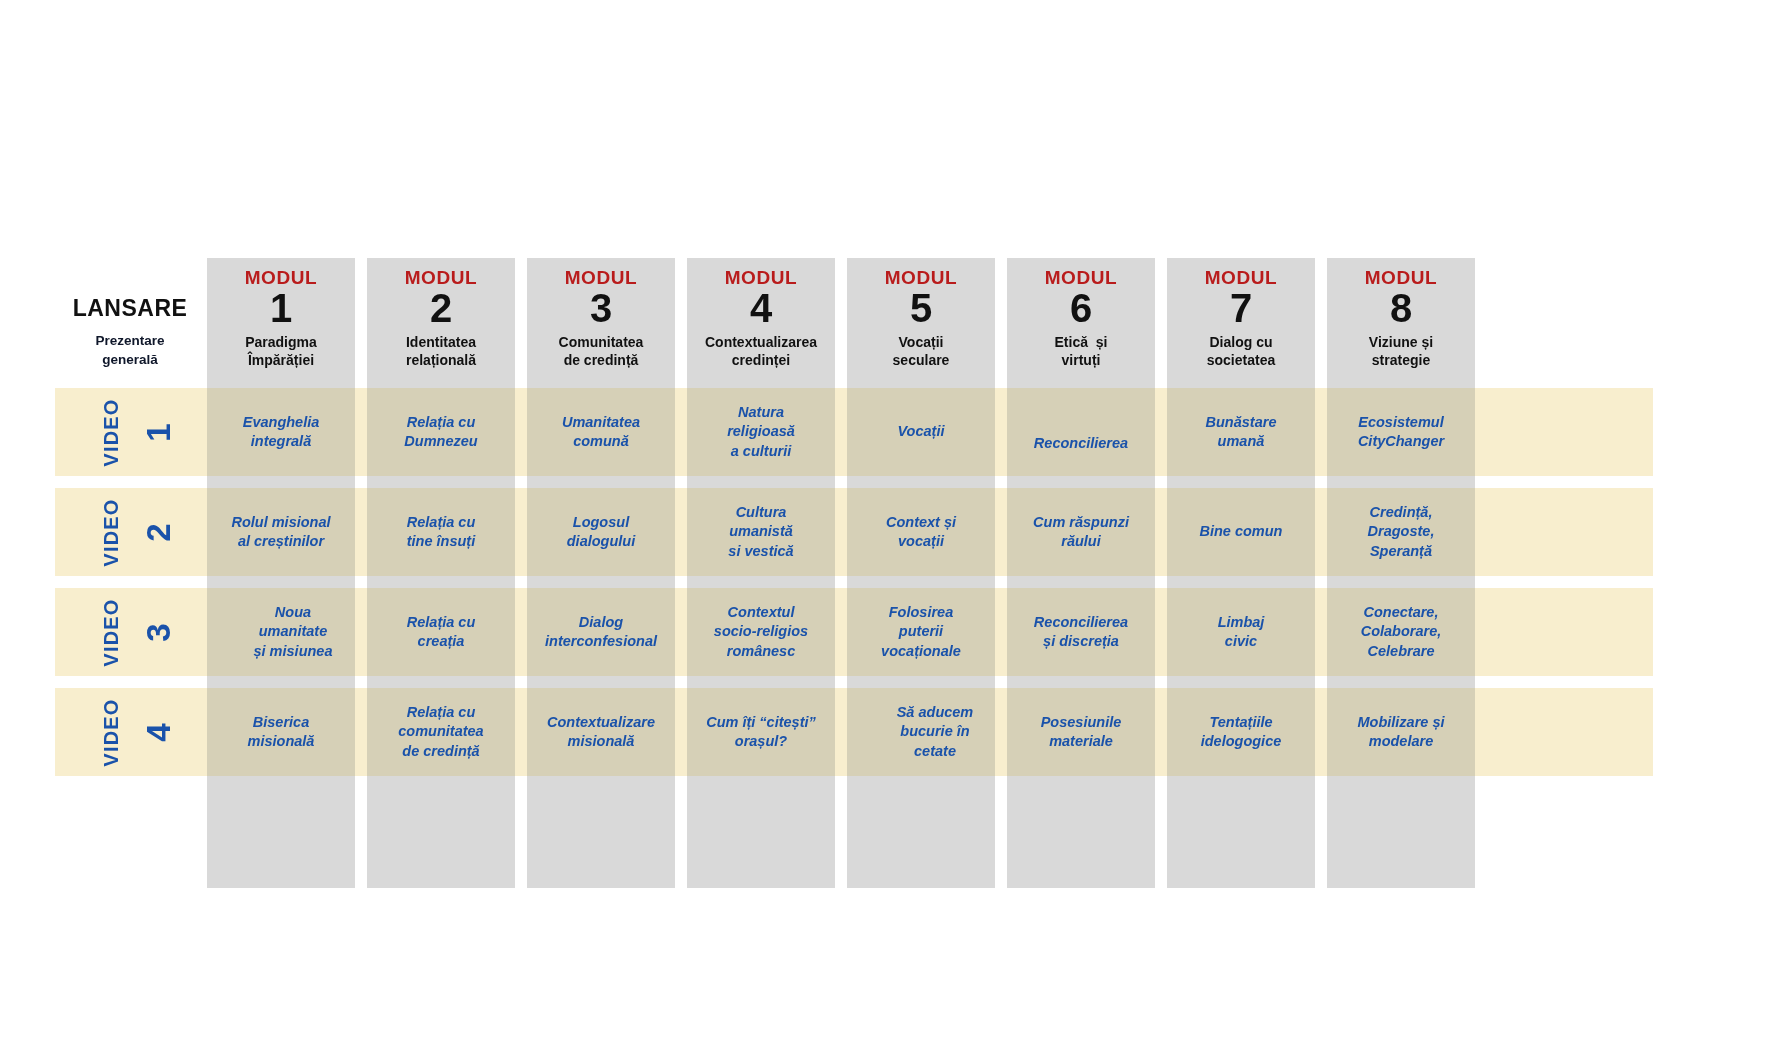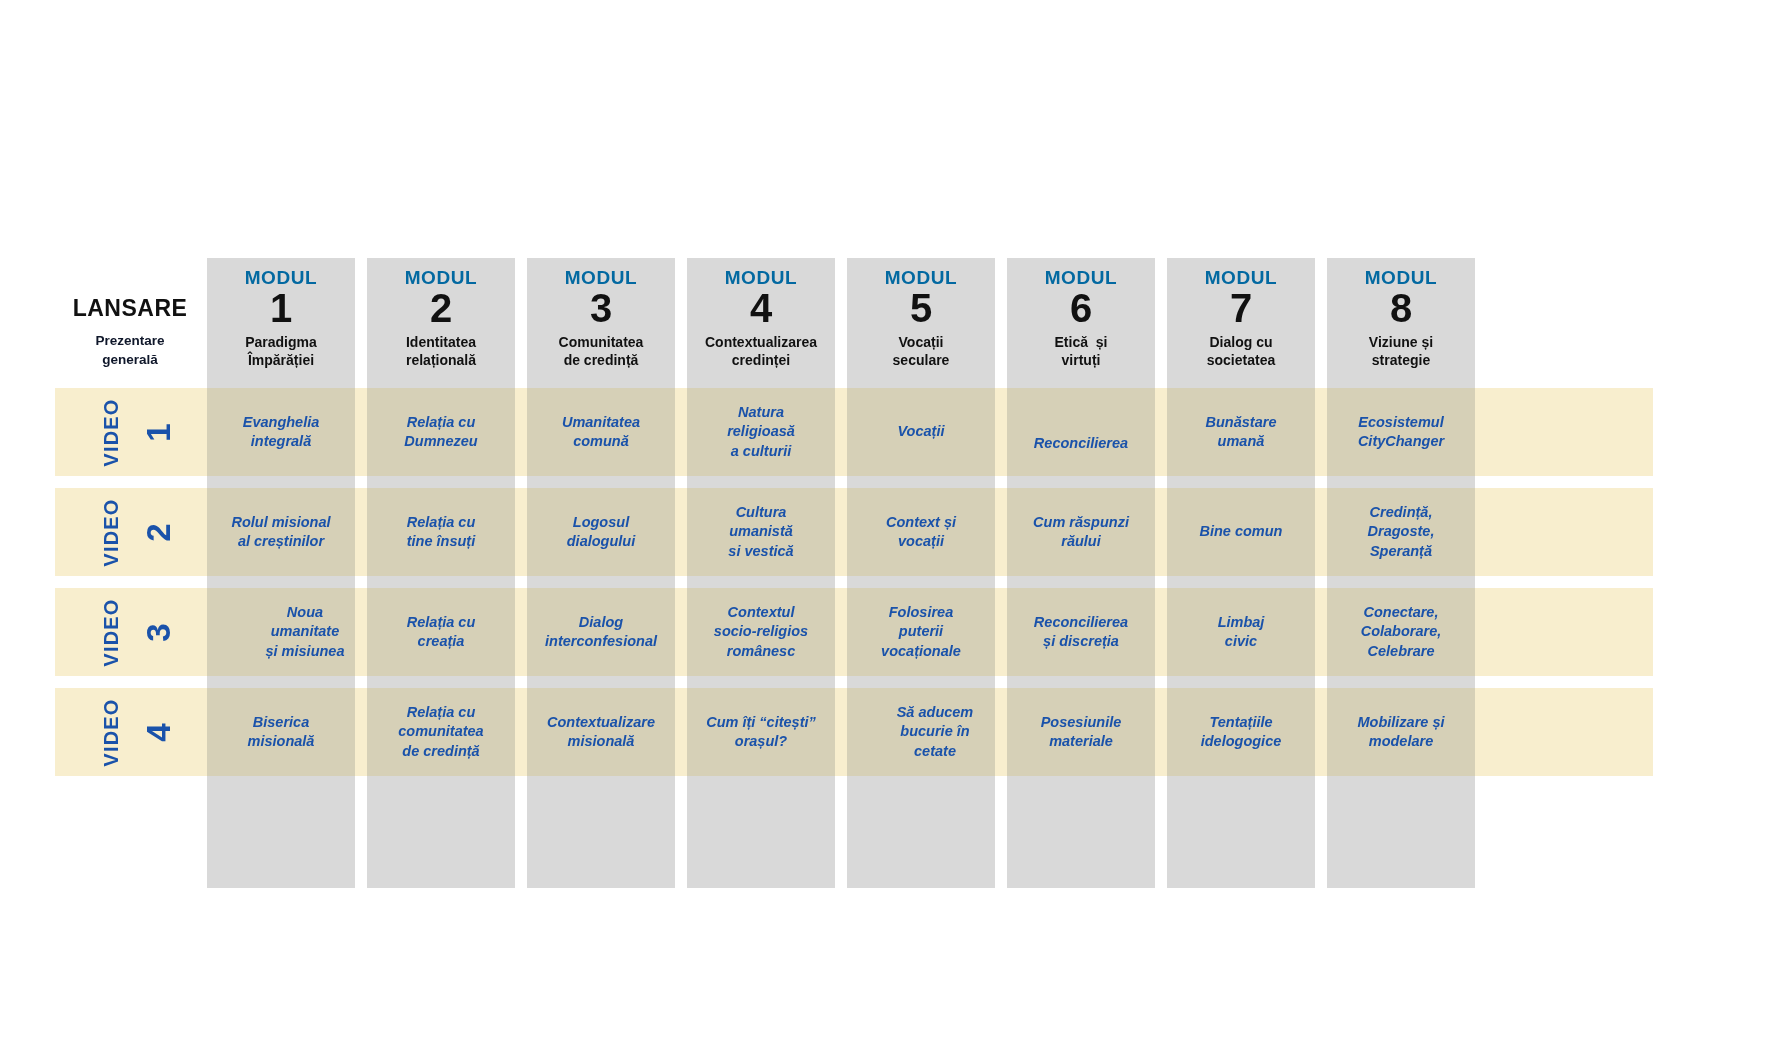--- a/index.html
+++ b/index.html
@@ -96,21 +96,21 @@
     position: absolute;
     top: 258px;
     height: 130px;
     text-align: center;
     padding-top: 10px;
   }
   .hdr-mod .word {
     font-size: 19px;
     font-weight: bold;
     letter-spacing: 0.6px;
-    color: #0369a1;
+    color: #b91c1c;
     line-height: 1.1;
   }
   .hdr-mod .num {
     font-size: 40px;
     font-weight: bold;
     color: #111111;
     line-height: 1.0;
     margin-top: -1px;
   }
   .hdr-mod .sub {
@@ -339,21 +339,21 @@
 umanistă
 si vestică</div>
       <div class="cell-text" style="left: 847px; width: 148px; top: 488px; white-space: pre-line;">Context și
 vocații</div>
       <div class="cell-text" style="left: 1007px; width: 148px; top: 488px; white-space: pre-line; text-align: center;">Cum răspunzi
 răului</div>
       <div class="cell-text" style="left: 1167px; width: 148px; top: 488px; white-space: pre-line;">Bine comun</div>
       <div class="cell-text" style="left: 1327px; width: 148px; top: 488px; white-space: pre-line;">Credință,
 Dragoste,
 Speranță</div>
-      <div class="cell-text" style="left: 219px; width: 172px; top: 588px; white-space: pre-line;">Noua
+      <div class="cell-text" style="left: 207px; width: 172px; top: 588px; white-space: pre-line;">Noua
 umanitate
 și misiunea</div>
       <div class="cell-text" style="left: 367px; width: 148px; top: 588px; white-space: pre-line;">Relația cu
 creația</div>
       <div class="cell-text" style="left: 527px; width: 148px; top: 588px; white-space: pre-line;">Dialog
 interconfesional</div>
       <div class="cell-text" style="left: 687px; width: 148px; top: 588px; white-space: pre-line;">Contextul
 socio-religios
 românesc</div>
       <div class="cell-text" style="left: 847px; width: 148px; top: 588px; white-space: pre-line;">Folosirea

